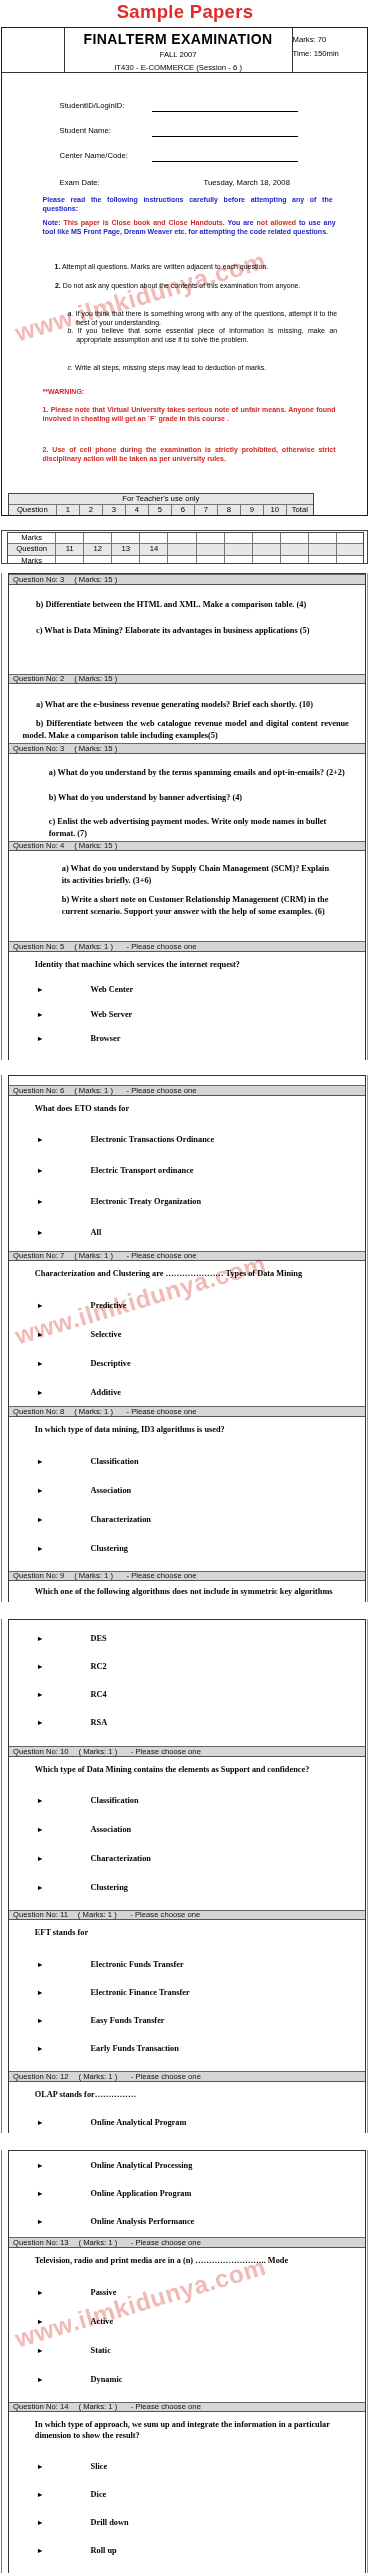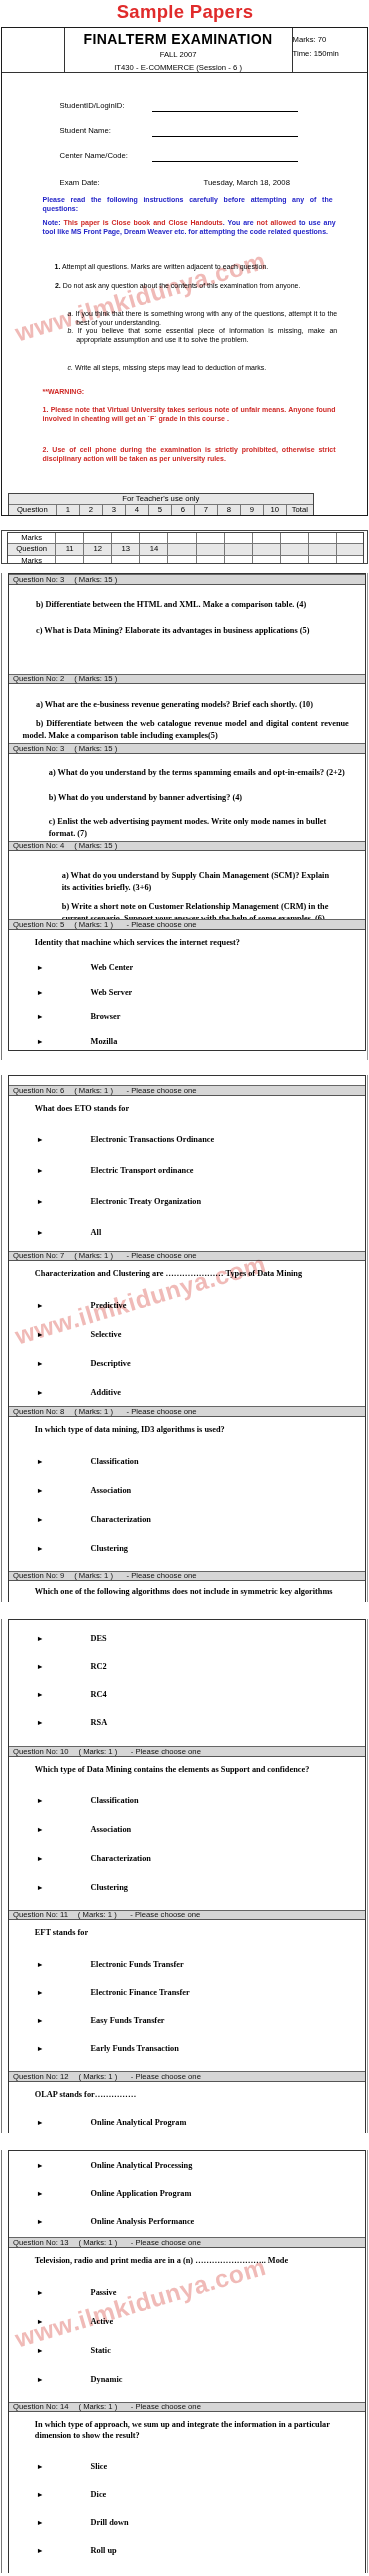--- a/index.html
+++ b/index.html
@@ -211,21 +211,21 @@
       </div>
     <div class="qbody qtext g21 ind1" style="height:87px;padding-top:13.5px">
       <p>a)   What do you understand by the terms spamming emails and opt-in-emails? (2+2)</p>
       <p>b)   What do you understand by banner advertising? (4)</p>
       <p>c)   Enlist the web advertising payment modes. Write only mode names in bullet format.  (7)</p>
     </div>
     <div class="qhdr">
         <span>Question No: 4</span>
         <span class="m">( Marks: 15 )</span>
       </div>
-    <div class="qbody qtext g12 ind2" style="height:68px;padding-top:19px">
+    <div class="qbody qtext g12 ind2" style="height:90px;padding-top:12px">
       <p>a)   What do you understand by Supply Chain Management (SCM)? Explain its activities briefly. (3+6)</p>
       <p>b)   Write a short note on Customer Relationship Management (CRM) in the current scenario. Support your answer with the help of some examples. (6)</p>
     </div>
     <div class="qhdr">
         <span>Question No: 5</span>
         <span class="m">( Marks: 1 )</span>
         <span class="c">-  Please choose one</span>
       </div>
     <div class="qbody" style="height:120px">
       <p class="stmt">Identity that machine which services the internet request?</p>

